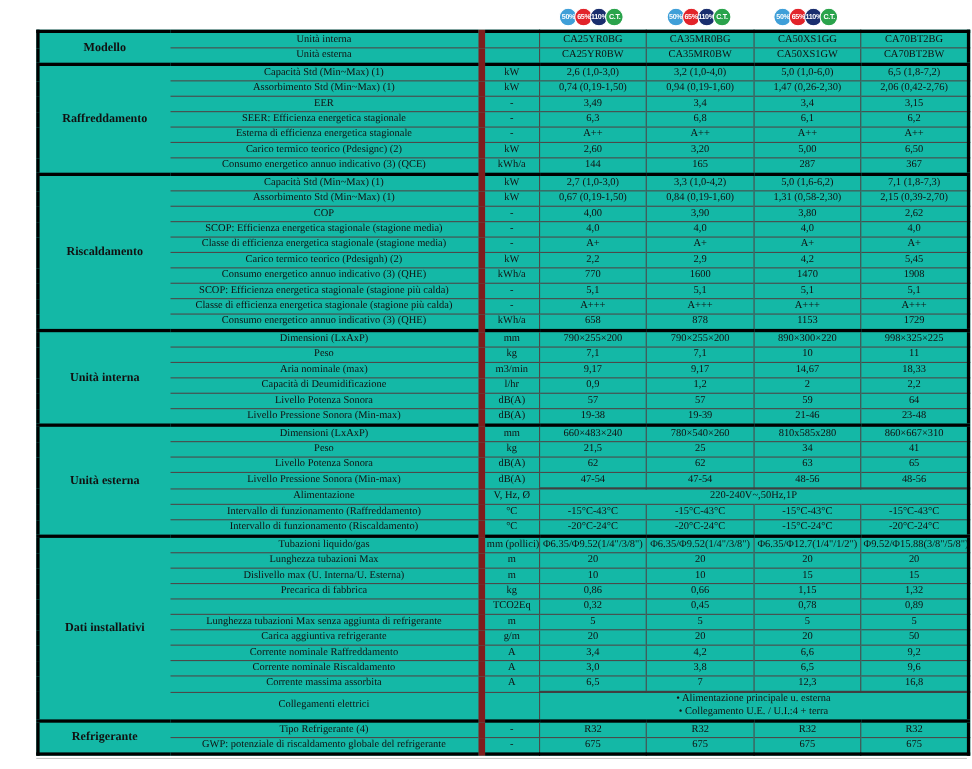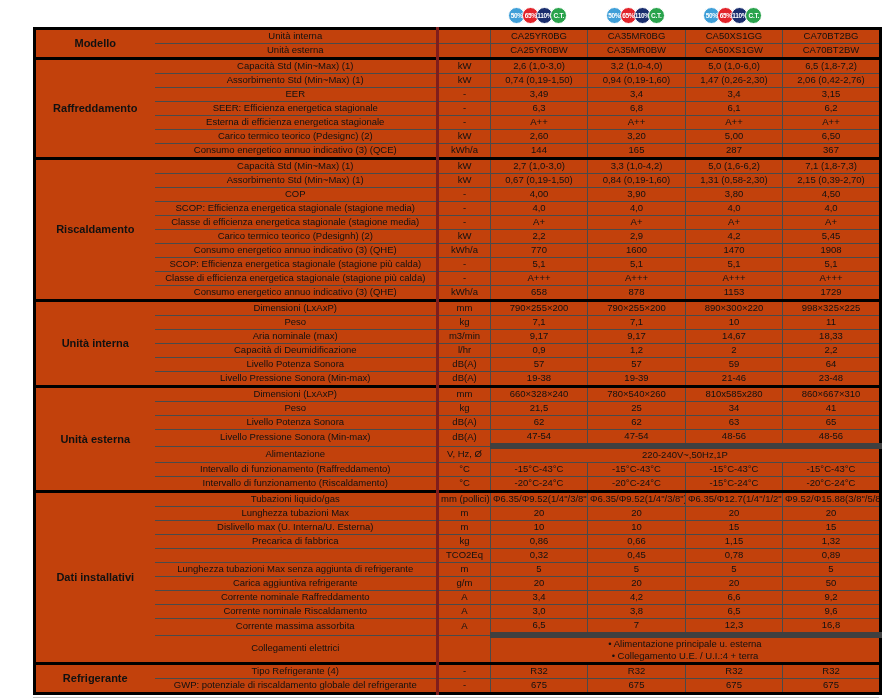--- a/index.html
+++ b/index.html
@@ -7,28 +7,28 @@
   .page{padding:4px 5px 0 33px;}
   .badges-row{display:flex;align-items:center;height:23px;width:846px;}
   .badges-spacer{width:456px;flex:none;}
   .badge-cell{flex:1;display:flex;justify-content:center;align-items:center;}
   .badge{display:inline-flex;align-items:center;justify-content:center;
          width:17px;height:17px;border-radius:50%;color:#fff;
          font-size:6.5px;font-weight:bold;letter-spacing:-0.3px;
          border:1px solid #fff;margin-left:-3px;box-sizing:border-box;flex:none;}
   .badge:first-child{margin-left:0;}
   table.spec{border-collapse:collapse;table-layout:fixed;width:846px;
-             border:3px solid #000;background:#c2410c;}
+             border:3px solid #000;background:#14b8a6;font-family:Liberation Serif, serif;}
   td{font-size:9.5px;text-align:center;height:13px;padding:0 2px;
      line-height:1.12;overflow:hidden;white-space:nowrap;vertical-align:middle;}
   td.section{font-size:11px;font-weight:bold;white-space:normal;}
   td.label{border-top:1px solid #4a4a4a;}
-  td.unit{border-top:1px solid #4a4a4a;border-left:3px solid #7f1d1d;border-right:1px solid #4a4a4a;margin-top:40px;}
+  td.unit{border-top:1px solid #4a4a4a;border-left:6px solid #7f1d1d;border-right:1px solid #4a4a4a;margin-top:40px;}
   td.val{border-top:1px solid #4a4a4a;border-left:1px solid #4a4a4a;}
-  td.merged{border-top:6px solid #404040;border-left:1px solid #4a4a4a;white-space:normal;}
+  td.merged{border-top:2px solid #404040;border-left:1px solid #4a4a4a;white-space:normal;}
   td.merged .mline{line-height:1.25;}
   tr.section-start td{border-top:3px solid #000;}
   tr:first-child td{border-top:none;}
   .bottom-rule{width:846px;border-top:1px solid #c4c4c4;margin-top:2px;}
 </style>
 </head>
 <body>
 
 <div class="page">
   <div class="badges-row" id="badges-row">
@@ -154,21 +154,21 @@
           <td class="val">0,84 (0,19-1,60)</td>
           <td class="val">1,31 (0,58-2,30)</td>
           <td class="val">2,15 (0,39-2,70)</td>
         </tr>
         <tr>
           <td class="label">COP</td>
           <td class="unit">-</td>
           <td class="val">4,00</td>
           <td class="val">3,90</td>
           <td class="val">3,80</td>
-          <td class="val">4,50</td>
+          <td class="val">2,62</td>
         </tr>
         <tr>
           <td class="label">SCOP: Efficienza energetica stagionale (stagione media)</td>
           <td class="unit">-</td>
           <td class="val">4,0</td>
           <td class="val">4,0</td>
           <td class="val">4,0</td>
           <td class="val">4,0</td>
         </tr>
         <tr>
@@ -265,21 +265,21 @@
           <td class="unit">dB(A)</td>
           <td class="val">19-38</td>
           <td class="val">19-39</td>
           <td class="val">21-46</td>
           <td class="val">23-48</td>
         </tr>
         <tr class="section-start">
           <td rowspan="7" class="section">Unità esterna</td>
           <td class="label">Dimensioni (LxAxP)</td>
           <td class="unit">mm</td>
-          <td class="val">660×328×240</td>
+          <td class="val">660×483×240</td>
           <td class="val">780×540×260</td>
           <td class="val">810x585x280</td>
           <td class="val">860×667×310</td>
         </tr>
         <tr>
           <td class="label">Peso</td>
           <td class="unit">kg</td>
           <td class="val">21,5</td>
           <td class="val">25</td>
           <td class="val">34</td>

